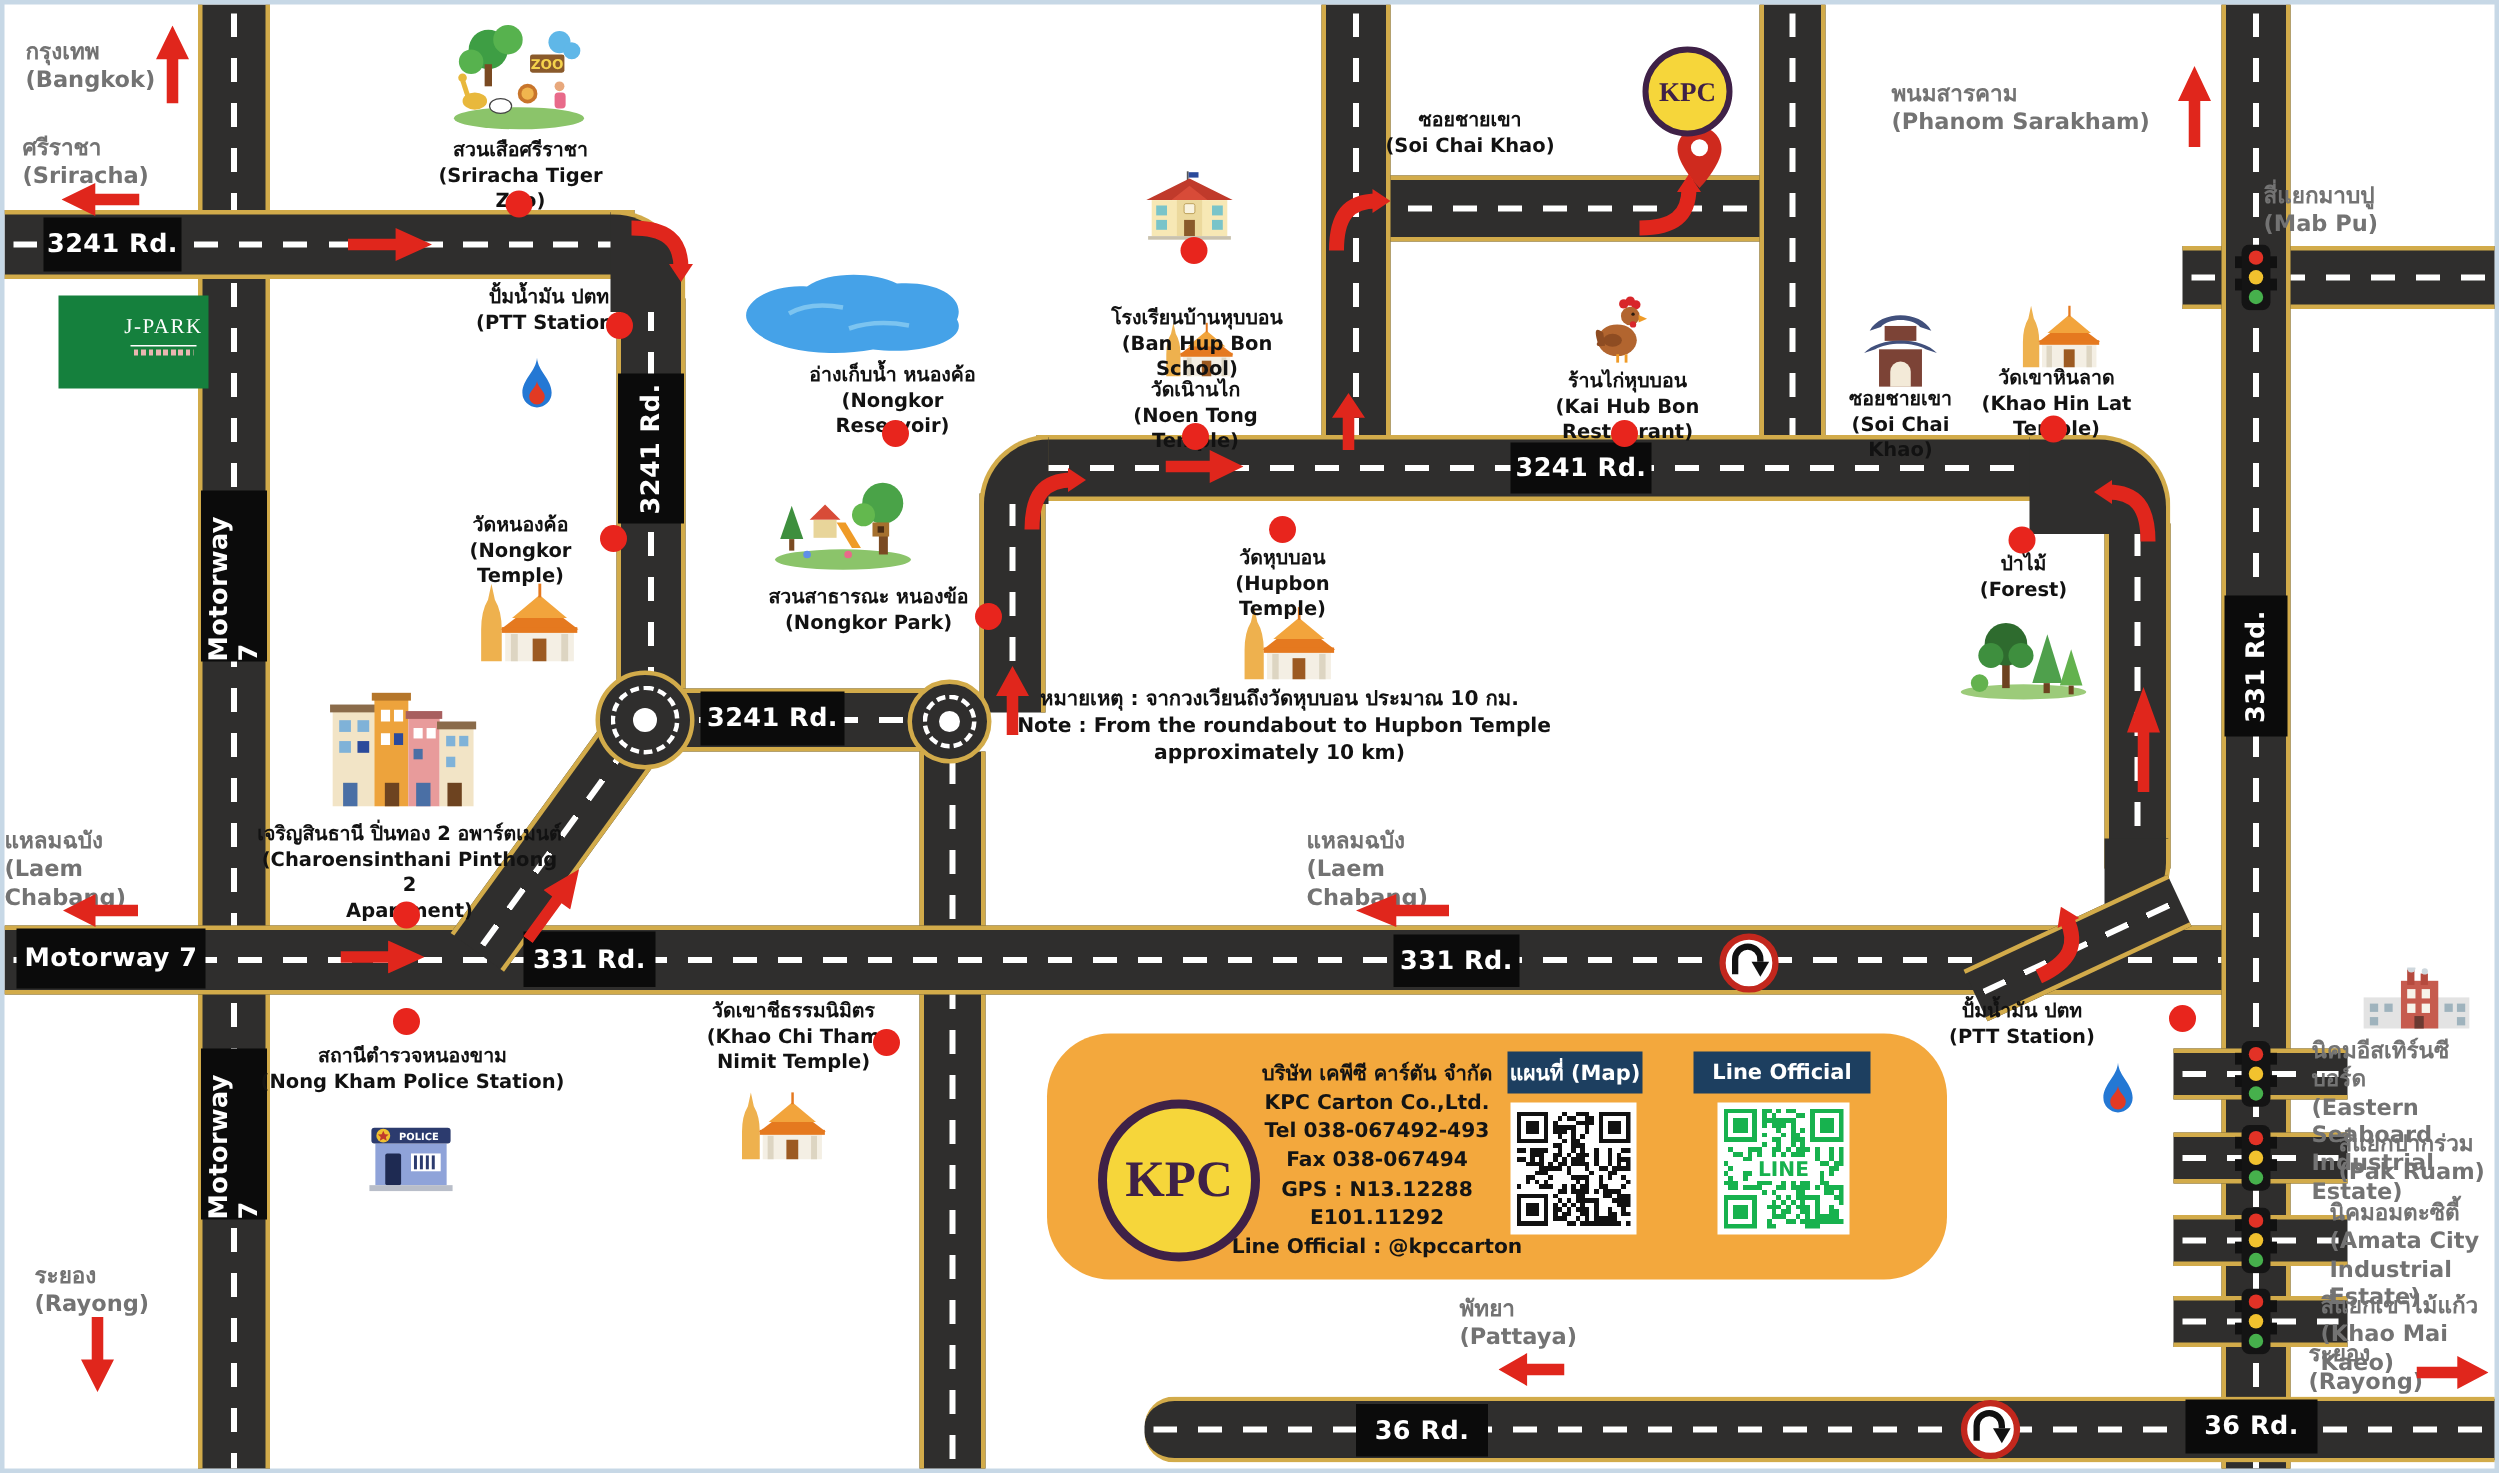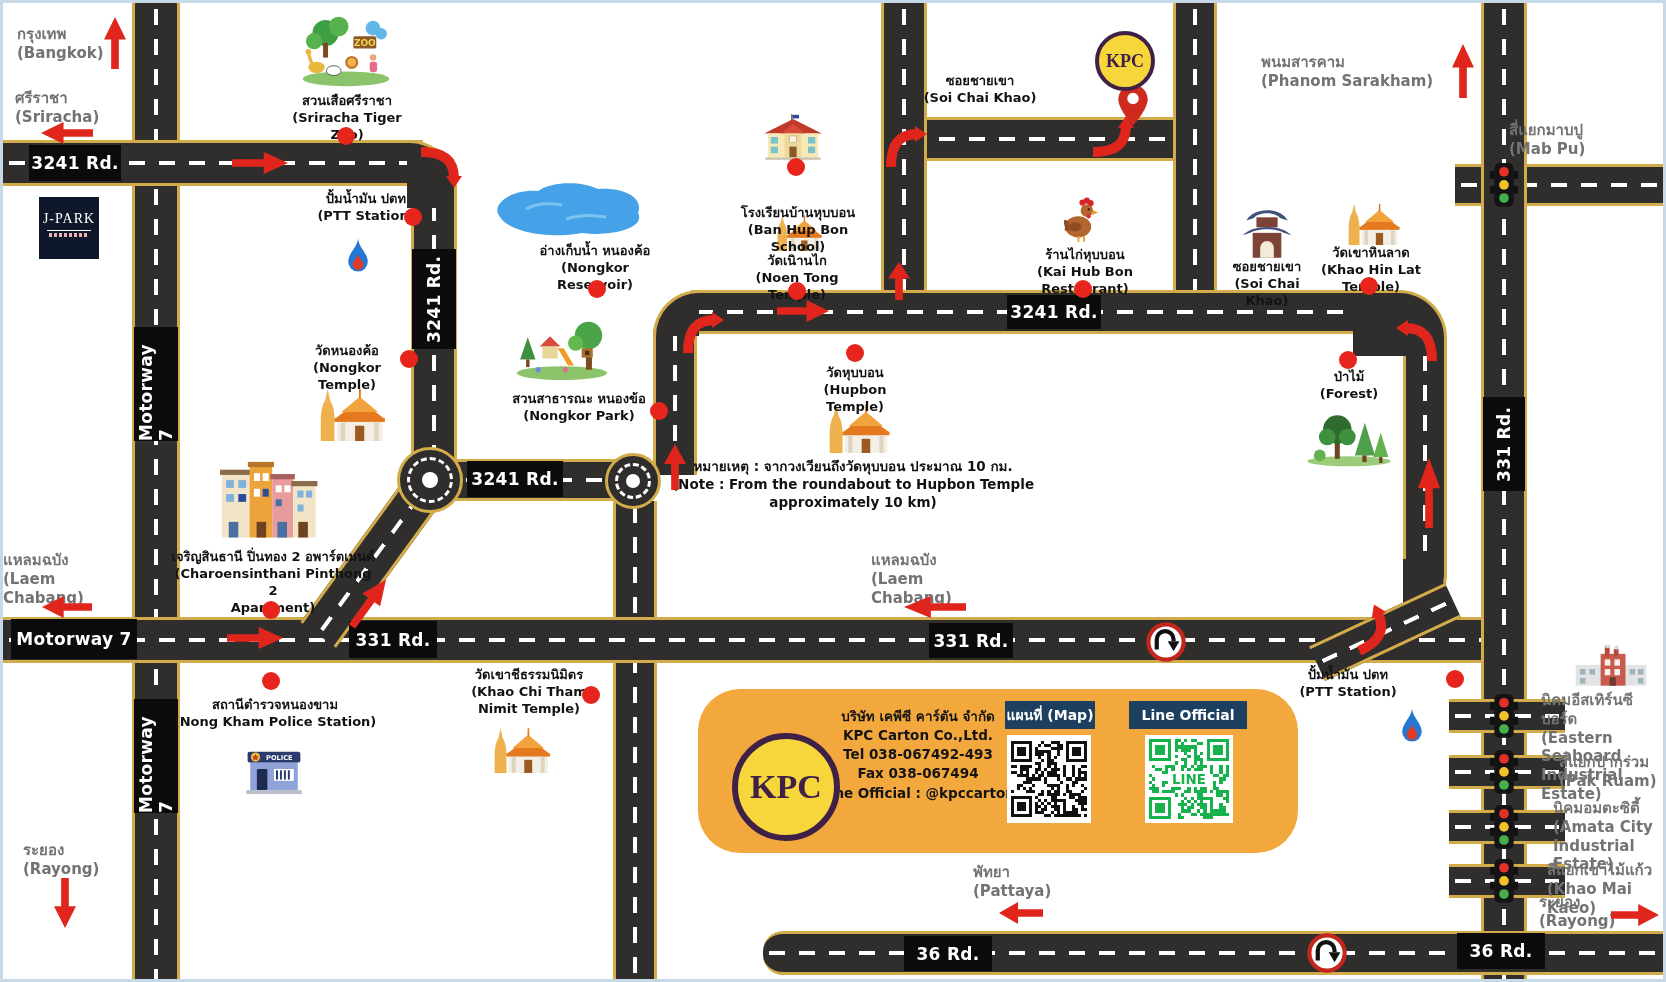--- a/index.html
+++ b/index.html
@@ -30,22 +30,22 @@
   .arr,.turn{position:absolute;z-index:7;}
   .icon{position:absolute;z-index:5;}
   .icon svg{width:100%;height:100%;display:block;}
   .tl{position:absolute;z-index:8;}
   .ut{position:absolute;z-index:8;}
   
   .kpc-oval{position:absolute;background:#f6d63a;border:4px solid #3f2147;border-radius:50%;
             display:flex;align-items:center;justify-content:center;color:#3f2147;
             font-family:"Liberation Serif",serif;font-weight:bold;z-index:7;}
   
-  #jpark{position:absolute;background:#0f172a;color:#fff;z-index:6;text-align:center;
-         font-family:"Liberation Serif",serif;}
+  #jpark{position:absolute;background:#15803d;color:#fff;z-index:6;text-align:center;
+         font-family:"Liberation Serif",serif;padding-left:40px;}
   #jpark .jp{font-size:14px;letter-spacing:1px;margin-top:14px;}
   #jpark .rule{height:1px;background:#fff;margin:3px 8px 2px 8px;}
   #jpark .sub{height:4px;margin:0 10px;background:repeating-linear-gradient(90deg,#e9b6b0 0 3px,transparent 3px 5px);}
   
   #card{position:absolute;background:#f3a83d;border-radius:42px;z-index:9;}
   #card .biglogo{position:relative;float:left;margin:22px 0 0 18px;width:96px;height:96px;
                  border-width:6px;font-size:34px;position:absolute;left:16px;top:22px;}
   #card .ctext{position:absolute;left:122px;top:18px;width:196px;text-align:center;
                color:#141414;font-weight:bold;font-size:13.5px;line-height:1.42;}
   .qrhead{position:absolute;background:#1d3f60;color:#fff;font-weight:bold;font-size:14px;
@@ -680,20 +680,21 @@
     <div>(Note : From the roundabout to Hupbon Temple approximately 10 km)</div>
   </div>
 
   <div id="card" style="left: 695px; top: 686px; width: 600px; height: 164px;">
     <div class="kpc-oval biglogo">KPC</div>
     <div class="ctext">
       <div>บริษัท เคพีซี คาร์ตัน จำกัด</div>
       <div>KPC Carton Co.,Ltd.</div>
       <div>Tel 038-067492-493</div>
       <div>Fax 038-067494</div>
+      <div>GPS : N13.12288 E101.11292</div>
       <div>Line Official : @kpccarton</div>
     </div>
   </div>
   <div class="qrhead" style="left:1002px;top:698px;width:90px;height:28px;">แผนที่ (Map)</div>
   <div class="qrbox" id="qr-map" style="left:1004px;top:732px;width:84px;height:88px;">
       <svg viewBox="0 0 25 25" shape-rendering="crispEdges">
         <rect x="10" y="0" width="1" height="1" fill="#111111"></rect>
         <rect x="13" y="0" width="1" height="1" fill="#111111"></rect>
         <rect x="14" y="0" width="1" height="1" fill="#111111"></rect>
         <rect x="15" y="0" width="1" height="1" fill="#111111"></rect>

